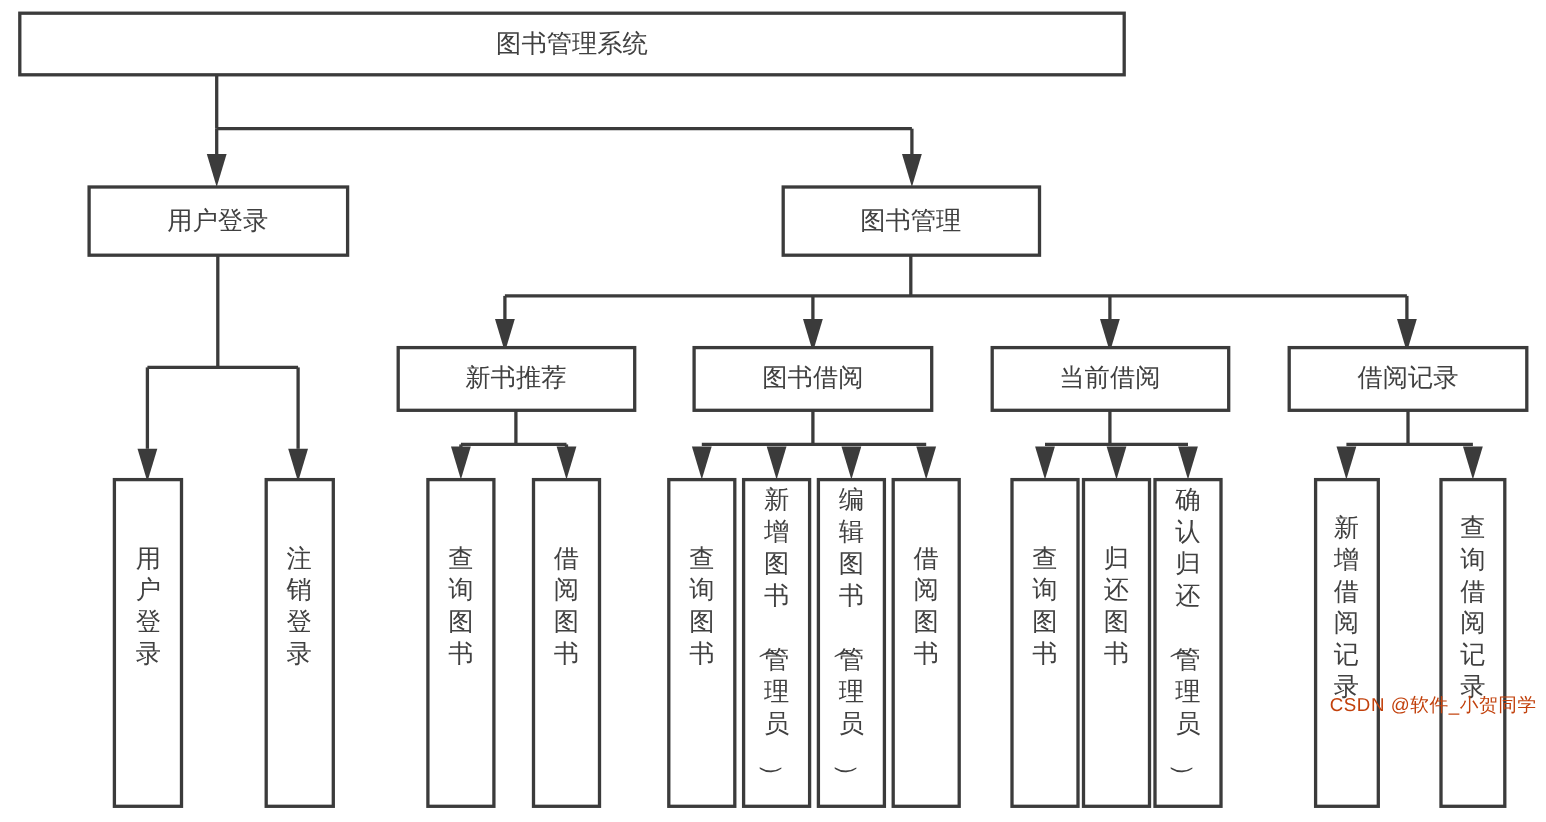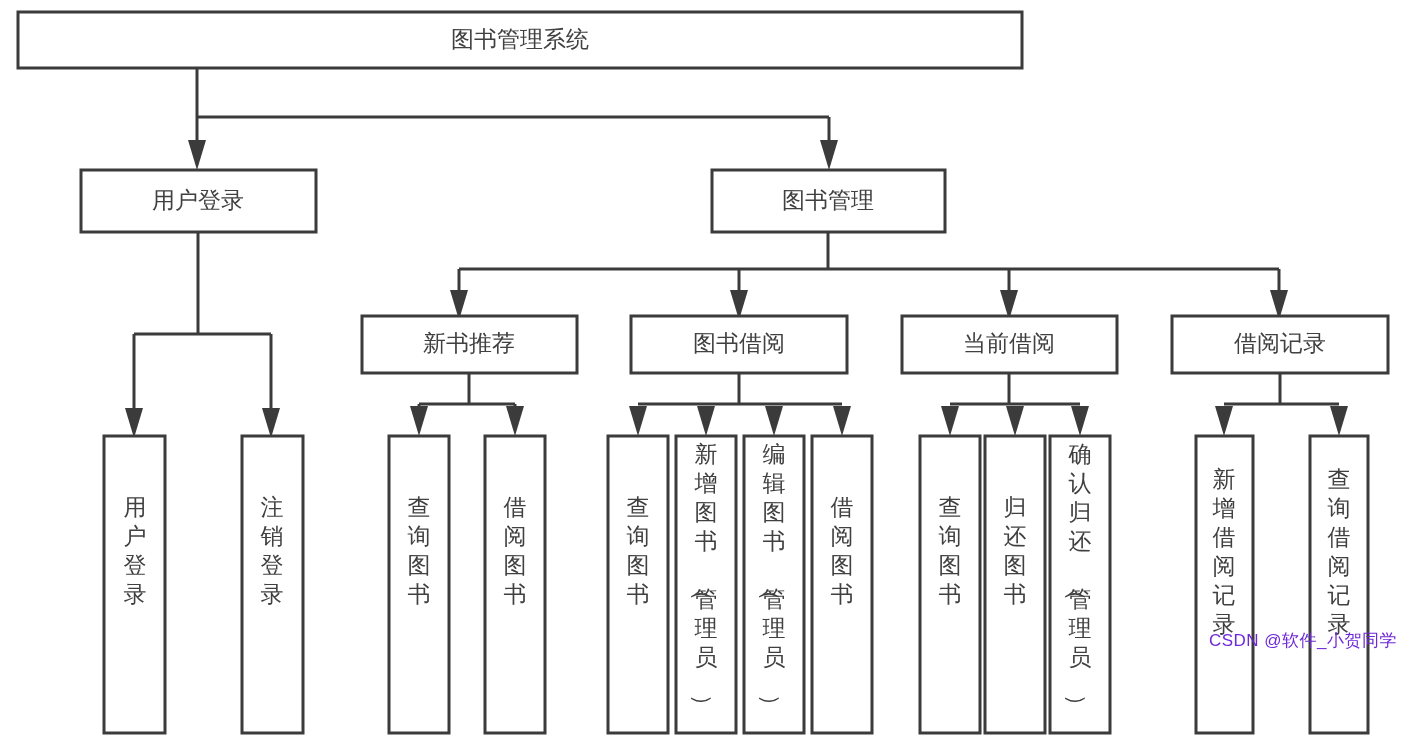--- a/index.html
+++ b/index.html
@@ -4,21 +4,21 @@
 <style>
   html,body{margin:0;padding:0;background:#ffffff;}
   body{width:1405px;height:747px;font-family:"Liberation Sans","DejaVu Sans",sans-serif;overflow:hidden;}
   #diagram-root{position:relative;width:1405px;height:658px;background:#fff;}
   svg.diagram{position:absolute;left:0;top:0;width:1405px;height:747px;display:block;}
   .node-box{fill:#ffffff;stroke:#3b3b3b;stroke-width:3;}
   .conn{stroke:#3b3b3b;stroke-width:3;fill:none;stroke-linecap:butt;}
   .arrow-head{fill:#3b3b3b;stroke:none;}
   .node-label{fill:#404040;font-family:"Liberation Sans","DejaVu Sans",sans-serif;font-size:23px;text-anchor:middle;dominant-baseline:middle;}
   .leaf-label{fill:#404040;font-family:"Liberation Sans","DejaVu Sans",sans-serif;font-size:23px;text-anchor:middle;}
-  .watermark{position:absolute;right:8px;bottom:6px;color:#6d28d9;font-size:17px;font-family:"Liberation Sans","DejaVu Sans",sans-serif;white-space:nowrap;letter-spacing:.5px;}
+  .watermark{position:absolute;right:8px;bottom:6px;color:#c2410c;font-size:17px;font-family:"Liberation Sans","DejaVu Sans",sans-serif;white-space:nowrap;letter-spacing:.5px;}
 </style>
 </head>
 <body>
 
 <div id="diagram-root">
 
   <svg class="diagram" viewBox="0 0 1405 747">
     <defs>
       <g id="ah">
         <path class="arrow-head" d="M -9 0 L 9 0 L 0 30 Z"></path>

